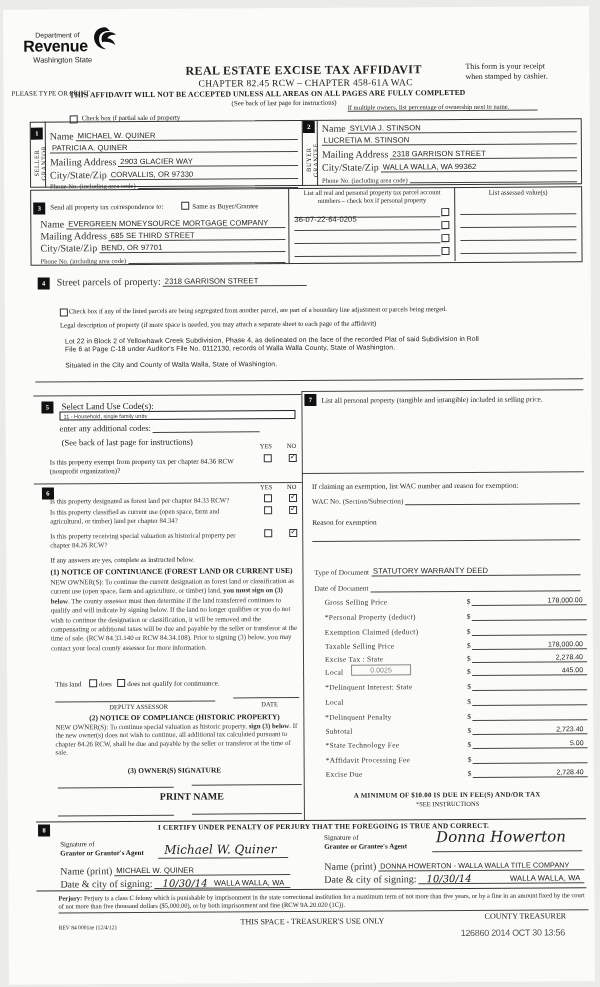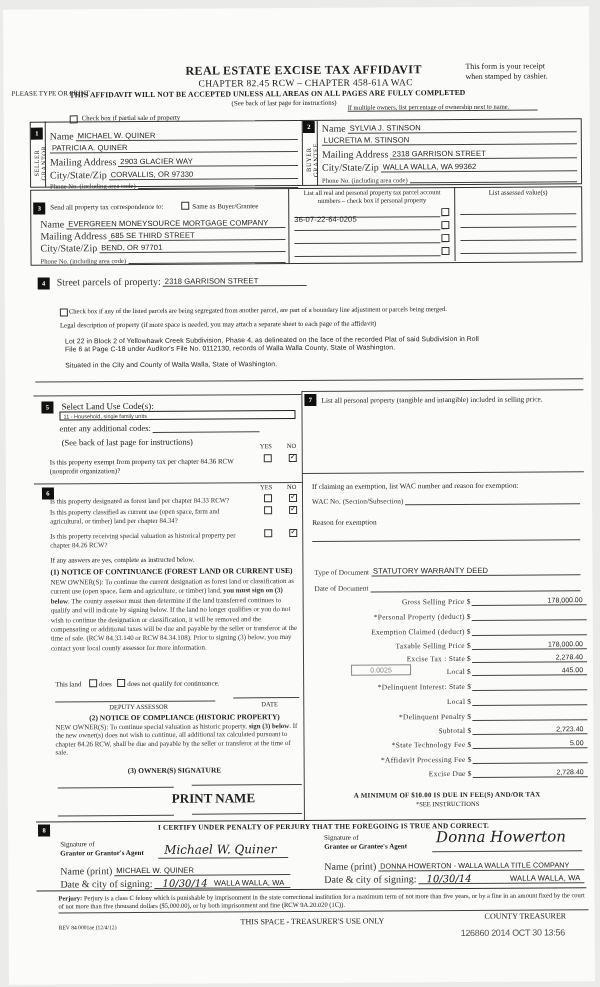--- a/index.html
+++ b/index.html
@@ -20,33 +20,42 @@
   }
   .cb { position: absolute; width: 8px; height: 8px; border: 1px solid #333; background: #fff; }
   .cb.checked::after {
     content: "✓"; position: absolute; left: 0; top: -3px; font-size: 8px; color: #222;
     font-family: "DejaVu Sans", sans-serif;
   }
   .row { position: absolute; display: flex; align-items: flex-end; }
   .row .lbl { white-space: nowrap; margin-right: 2px; }
   .row .val { flex: 1; border-bottom: 1px solid #444; height: 10px; line-height: 9px; padding-left: 2px; white-space: nowrap; overflow: hidden; }
   .fee-row { position: absolute; left: 318px; width: 262px; display: flex; align-items: flex-end; height: 11px; }
-  .fee-row .lbl { flex: 0 0 140px; text-align: right; font-size: 7.4px; letter-spacing: 0.3px; }
+  .fee-row .lbl { flex: 0 0 140px; text-align: left; font-size: 7.4px; letter-spacing: 0.3px; }
   .fee-row .dollar { font-size: 7.4px; margin: 0 1px 0 2px; }
   .fee-row .val { flex: 1; border-bottom: 1px solid #444; text-align: right; font-family: "Liberation Sans", sans-serif; font-size: 7px; padding-right: 4px; height: 10px; line-height: 9px; }
   .vert { position: absolute; writing-mode: vertical-rl; transform: rotate(180deg); font-size: 6.5px; text-align: center; letter-spacing: 0.5px; line-height: 7px; }
   .para { font-size: 7px; line-height: 9.3px; color: #333; }
   .hdr-title { font-size: 12px; font-weight: bold; letter-spacing: 0.4px; }
   .sig { font-family: "DejaVu Serif", serif; font-style: italic; color: #222; }
 </style>
 </head>
 <body>
 
 <div class="page">
 
+  <div class="abs" style="left:20px;top:16px;width:110px;height:40px;">
+    <div class="abs sans" style="left:12px;top:6px;font-size:7px;color:#222;">Department of</div>
+    <div class="abs sans" style="left:0;top:12px;font-size:16px;font-weight:bold;color:#111;letter-spacing:-0.3px;">Revenue</div>
+    <div class="abs sans" style="left:10px;top:30px;font-size:7.5px;color:#222;">Washington State</div>
+    <svg class="abs" style="left:68px;top:0;" width="28" height="26" viewBox="0 0 28 26">
+      <path d="M14 2 C6 2 2 8 3 14 C4 20 9 24 15 24 C10 22 7 17 8 12 C9 7 14 5 19 6 C16 3 15 2 14 2 Z" fill="#111"></path>
+      <path d="M12 9 C15 6 22 6 25 10 C22 9 18 10 16 13 C20 13 23 16 24 20 C20 17 15 16 11 17 C10 14 10 11 12 9 Z" fill="#111"></path>
+    </svg>
+  </div>
 
   <div class="abs hdr-title" style="left:182px;top:55px;">REAL ESTATE EXCISE TAX AFFIDAVIT</div>
   <div class="abs" style="left:195px;top:70px;font-size:9.5px;letter-spacing:0.3px;">CHAPTER 82.45 RCW – CHAPTER 458-61A WAC</div>
   <div class="abs" style="left:462px;top:55px;font-size:8px;">This form is your receipt</div>
   <div class="abs" style="left:462px;top:65px;font-size:8px;">when stamped by cashier.</div>
   <div class="abs" style="left:8px;top:80px;font-size:7px;">PLEASE TYPE OR PRINT</div>
   <div class="abs" style="left:66px;top:81px;font-size:7.6px;font-weight:bold;letter-spacing:0.15px;">THIS AFFIDAVIT WILL NOT BE ACCEPTED UNLESS ALL AREAS ON ALL PAGES ARE FULLY COMPLETED</div>
   <div class="abs" style="left:228px;top:91px;font-size:6.8px;">(See back of last page for instructions)</div>
   <div class="abs" style="left:344px;top:96px;font-size:6.5px;border-bottom:1px solid #444;width:190px;">If multiple owners, list percentage of ownership next to name.</div>
 
@@ -231,21 +240,21 @@
   <div class="abs" style="left:254px;top:692px;font-size:6.5px;">DATE</div>
 
   <div class="abs" style="left:82px;top:704px;font-size:7.4px;font-weight:bold;white-space:nowrap;">(2) NOTICE OF COMPLIANCE (HISTORIC PROPERTY)</div>
   <div class="abs para" style="left:48px;top:714px;width:246px;font-size:6.9px;line-height:8.4px;">
     <span>NEW OWNER(S): To continue special valuation as historic property,</span>
     <b>sign (3) below</b><span>. If the new owner(s) does not wish to continue, all additional tax calculated pursuant to chapter 84.26 RCW, shall be due and payable by the seller or transferor at the time of sale.</span>
   </div>
   <div class="abs" style="left:120px;top:757px;font-size:7.4px;font-weight:bold;">(3) OWNER(S) SIGNATURE</div>
   <div class="abs" style="left:50px;top:778px;width:116px;border-bottom:1px solid #444;"></div>
   <div class="abs" style="left:184px;top:776px;width:110px;border-bottom:1px solid #444;"></div>
-  <div class="abs" style="left:164px;top:782px;font-size:13px;font-weight:bold;">PRINT NAME</div>
+  <div class="abs" style="left:152px;top:782px;font-size:10px;font-weight:bold;">PRINT NAME</div>
   <div class="abs" style="left:50px;top:806px;width:116px;border-bottom:1px solid #444;"></div>
   <div class="abs" style="left:184px;top:805px;width:110px;border-bottom:1px solid #444;"></div>
 
   <div class="abs" style="left:296px;top:383px;width:282px;height:1px;background:#444;"></div>
   <div class="secnum" style="left:299px;top:386px;">7</div>
   <div class="abs" style="left:316px;top:387px;width:250px;font-size:7.3px;line-height:12px;">List all personal property (tangible and intangible) included in selling price.</div>
   <div class="abs" style="left:316px;top:412px;width:258px;height:50px;"></div>
   <div class="abs" style="left:296px;top:465px;width:282px;height:1px;background:#444;"></div>
 
   <div class="abs" style="left:306px;top:474px;font-size:7.3px;white-space:nowrap;">If claiming an exemption, list WAC number and reason for exemption:</div>

